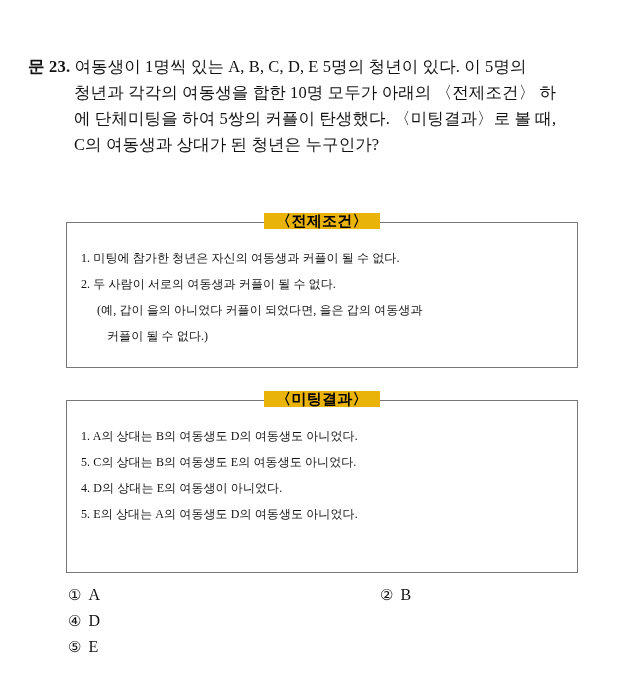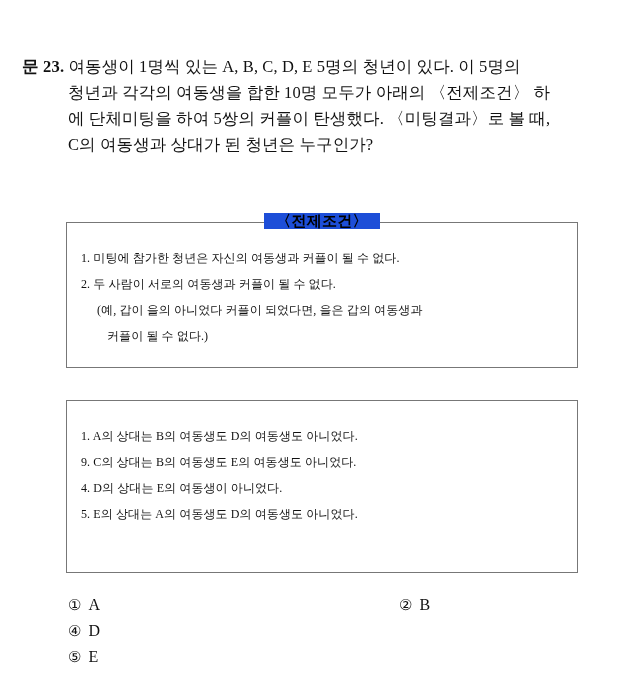--- a/index.html
+++ b/index.html
@@ -12,21 +12,21 @@
     height: 678px;
     position: relative;
     font-family: "Liberation Serif", "DejaVu Serif", serif;
     color: #111111;
     overflow: hidden;
   }
 
   
   .question {
     position: absolute;
-    left: 22px;
+    left: 28px;
     top: 54px;
     width: 576px;
   }
   .q-line {
     font-size: 16.5px;
     line-height: 26px;
     white-space: nowrap;
     letter-spacing: 0.1px;
     font-weight: 500;
   }
@@ -48,21 +48,21 @@
   }
   .box-legend {
     position: absolute;
     top: -11px;
     left: 0;
     width: 100%;
     text-align: center;
     pointer-events: none;
   }
   .box-legend span {
-    background: #1d4ed8;
+    background: #eab308;
     padding: 0 12px;
     font-size: 15px;
     font-weight: bold;
     letter-spacing: 0.3px;
     color: #000000;
   }
   .box-body {
     padding: 22px 14px 12px 14px;
   }
   .b-line {
@@ -83,23 +83,22 @@
 
   
   .choices {
     position: absolute;
     left: 68px;
     top: 586px;
     width: 500px;
   }
   .choice-row {
     display: flex;
-    line-height: 38px;
+    line-height: 18px;
     height: 26px;
-    gap: 19px;
   }
   .choice {
     font-size: 16px;
     white-space: nowrap;
   }
   .choice-a { width: 312px; }
   .choice-mark {
     margin-right: 7px;
     font-size: 15px;
   }
@@ -123,23 +122,26 @@
   </div>
   <div class="box-body">
     <div class="b-line">1. 미팅에 참가한 청년은 자신의 여동생과 커플이 될 수 없다.</div>
     <div class="b-line">2. 두 사람이 서로의 여동생과 커플이 될 수 없다.</div>
     <div class="b-line sub">(예, 갑이 을의 아니었다 커플이 되었다면, 을은 갑의 여동생과</div>
     <div class="b-line sub2">커플이 될 수 없다.)</div>
   </div>
 </div>
 
 <div class="box" id="box-result">
+  <div class="box-legend">
+    <span>〈미팅결과〉</span>
+  </div>
   <div class="box-body">
     <div class="b-line">1. A의 상대는 B의 여동생도 D의 여동생도 아니었다.</div>
-    <div class="b-line">9. C의 상대는 B의 여동생도 E의 여동생도 아니었다.</div>
+    <div class="b-line">5. C의 상대는 B의 여동생도 E의 여동생도 아니었다.</div>
     <div class="b-line">4. D의 상대는 E의 여동생이 아니었다.</div>
     <div class="b-line">5. E의 상대는 A의 여동생도 D의 여동생도 아니었다.</div>
   </div>
 </div>
 
 <div class="choices">
   <div class="choice-row">
     <div class="choice choice-a">
       <span class="choice-mark">①</span><span>A</span>
     </div>

